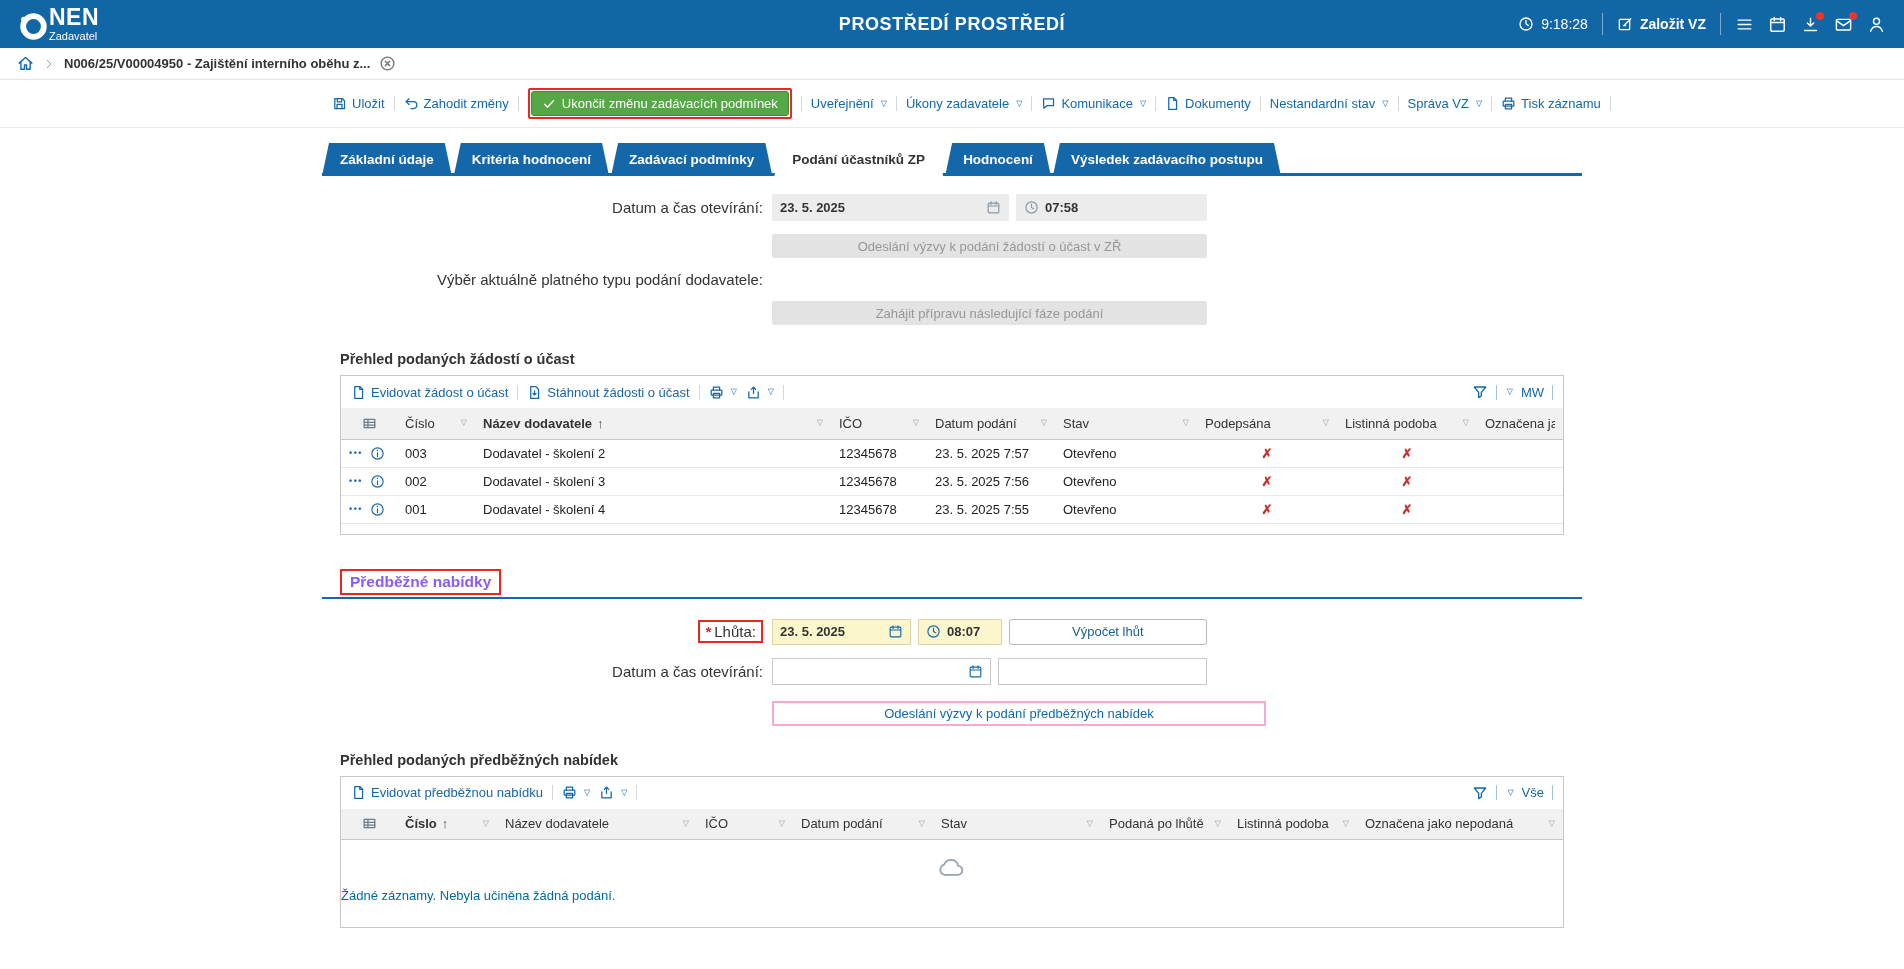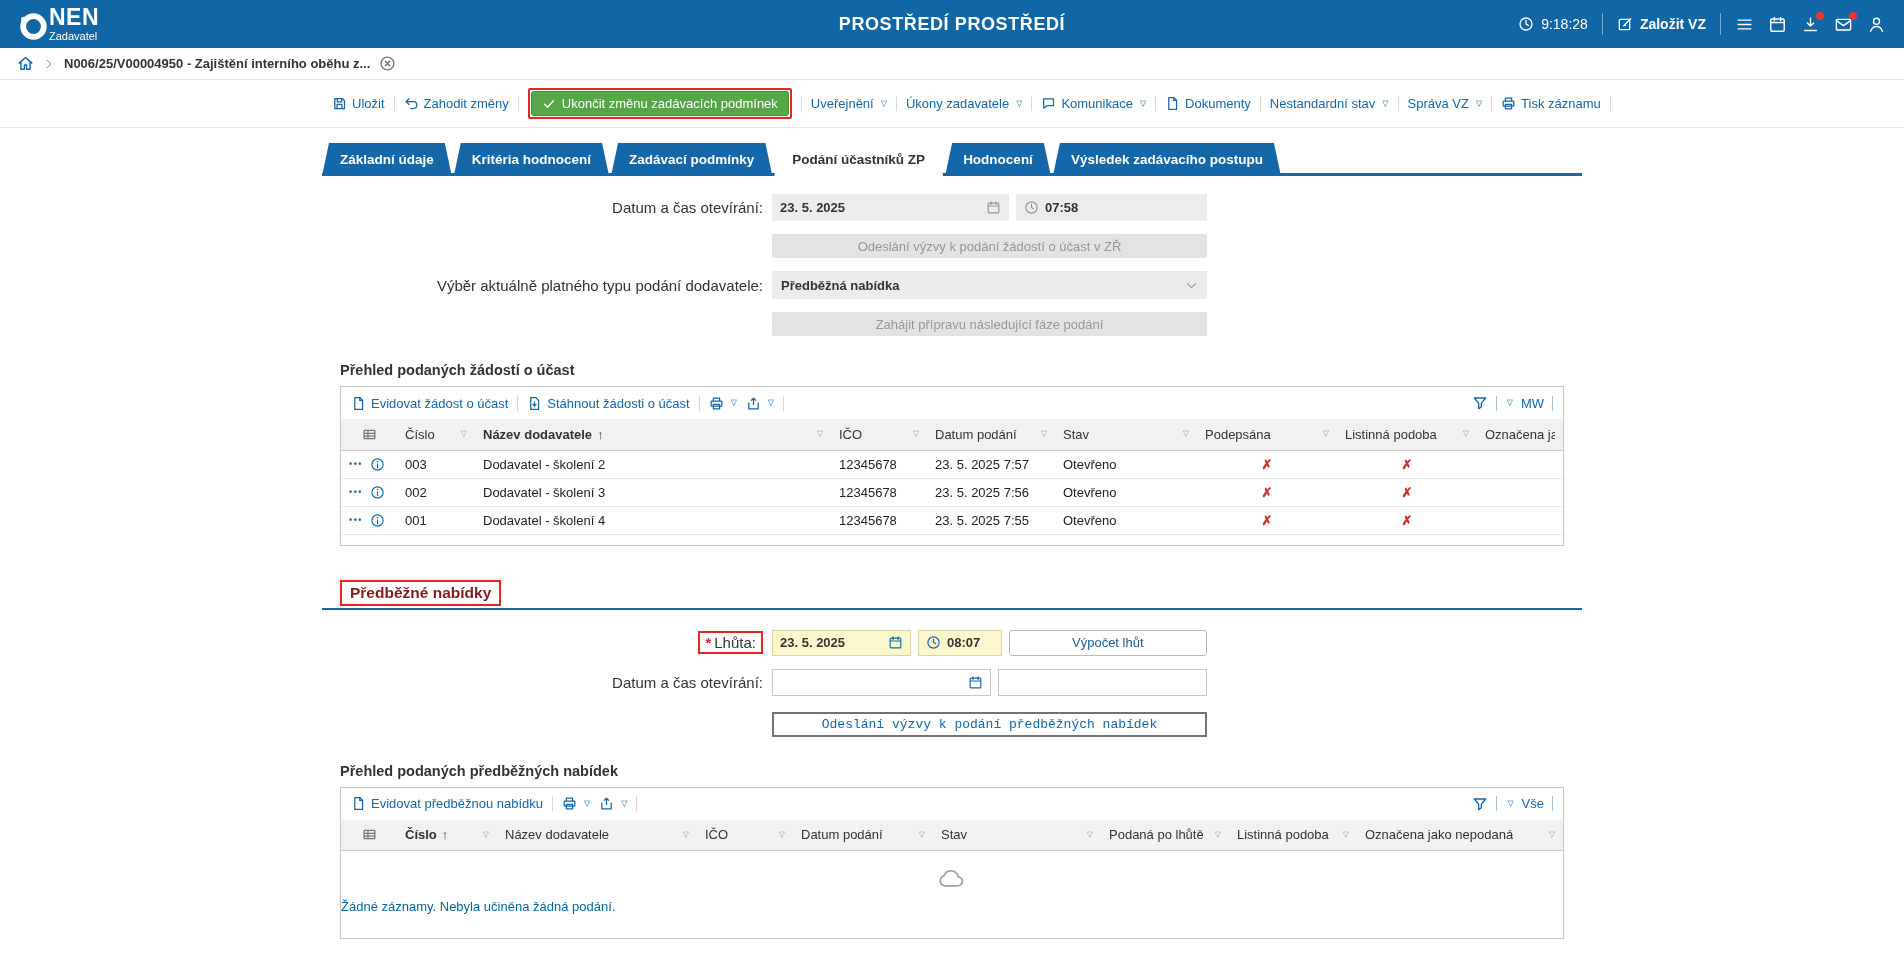--- a/index.html
+++ b/index.html
@@ -64,25 +64,25 @@
   .inp-y{background:#fcf6cd;border:1px solid #ddd4a6;height:26px;display:flex;align-items:center;padding:0 7px;font-size:13px;font-weight:bold;color:#333;gap:6px}
   .y-date{width:140px;justify-content:space-between}
   .y-time{width:84px}
   .inp-y .ic{width:15px;height:15px;color:#1467a8;stroke-width:1.8}
   .btn-calc{height:26px;width:200px;margin-left:auto;background:#fff;border:1px solid #b9b9b9;border-radius:3px;color:#1c5c8f;font-size:13px;font-family:inherit;cursor:pointer}
   .inp{background:#fff;border:1px solid #c9c9c9;height:27px;display:flex;align-items:center;padding:0 7px;gap:6px}
   .e-date{width:219px;justify-content:flex-end}
   .e-time{width:209px}
   .inp .ic{width:15px;height:15px;color:#1467a8;stroke-width:1.8}
   .anno-lbl{display:inline-block;border:2px solid #e8281e;padding:1px 5px}
-  .btn-red{width:435px;height:25px;background:#fff;border:2px solid #737373;color:#1467a8;font-size:13px;font-family:Liberation Mono, monospace;cursor:pointer}
+  .btn-red{width:494px;height:25px;background:#fff;border:2px solid #f9a8d4;color:#1467a8;font-size:13px;font-family:Liberation Sans, sans-serif;cursor:pointer}
 
   
   .section-head{width:1260px;margin:34px auto 0;border-bottom:2px solid #1467a8;padding-left:18px}
-  .anno-title{display:inline-block;border:2px solid #e8281e;padding:2px 8px;font-size:15.5px;font-weight:bold;color:#7f1d1d;margin-bottom:2px;background:#fff}
+  .anno-title{display:inline-block;border:2px solid #e8281e;padding:2px 8px;font-size:15.5px;font-weight:bold;color:#8b5cf6;margin-bottom:2px;background:#fff}
 
   
   .tsection-title{font-size:14.5px;font-weight:bold;color:#333;margin:26px 18px 8px}
   .tablebox{margin:0 18px;border:1px solid #c6c6c6;background:#fff}
   .tbar{display:flex;align-items:center;gap:9px;padding:8px 10px;font-size:13px}
   .tbar-right{margin-left:auto;display:flex;align-items:center;gap:8px;color:#1467a8}
   .bsep{width:1px;height:15px;background:#9fc0d8}
   .view-label{font-size:13px;color:#1467a8;cursor:pointer}
   .funnel-ic{width:16px;height:16px;cursor:pointer}
   table{width:100%;border-collapse:collapse;table-layout:fixed;font-size:13px}
@@ -369,26 +369,20 @@
         <span>07:58</span>
       </div>
     </div>
   </div>
   <div class="frow">
     <div class="flabel"></div>
     <button class="btn-disabled">Odeslání výzvy k podání žádostí o účast v ZŘ</button>
   </div>
   <div class="frow">
     <div class="flabel">Výběr aktuálně platného typu podání dodavatele:</div>
-    <div class="select">
-      <span>Předběžná nabídka</span>
-      <svg class="ic">
-          <use href="#i-chev-d"></use>
-        </svg>
-    </div>
   </div>
   <div class="frow">
     <div class="flabel"></div>
     <button class="btn-disabled">Zahájit přípravu následující fáze podání</button>
   </div>
 
   <h3 class="tsection-title">Přehled podaných žádostí o účast</h3>
   <div class="tablebox">
     <div class="tbar">
       <div class="act">

